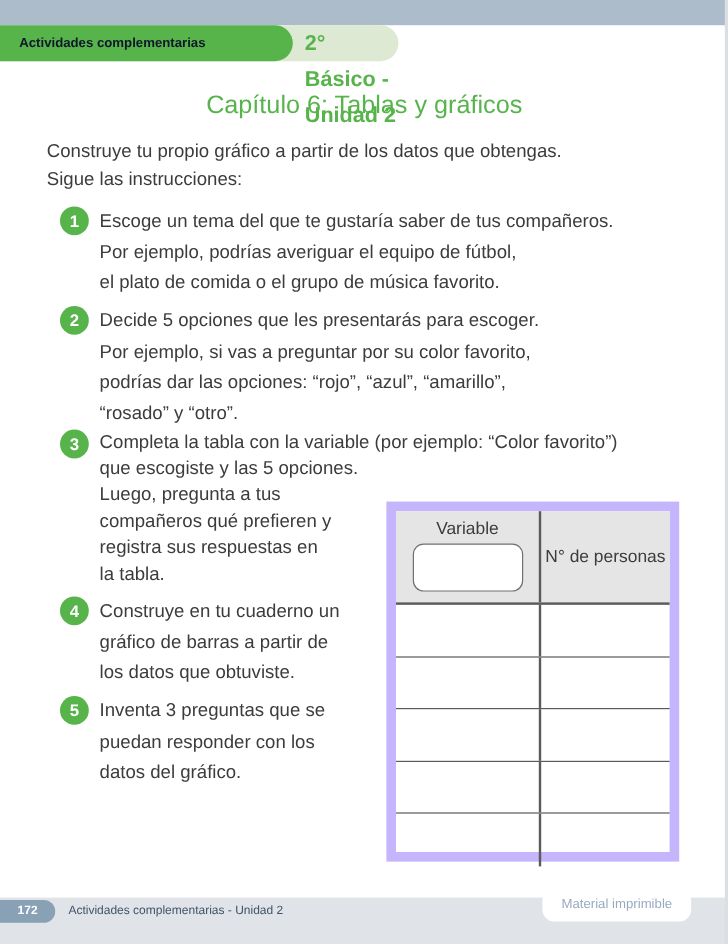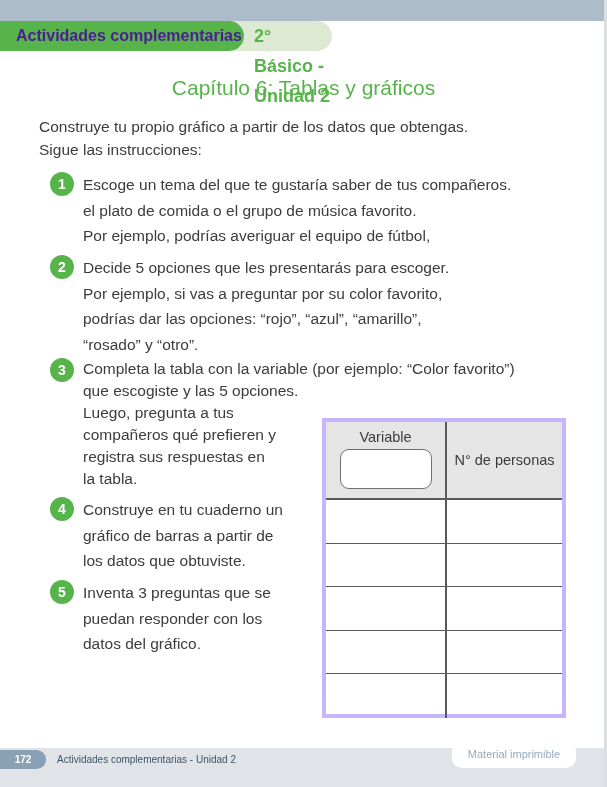--- a/index.html
+++ b/index.html
@@ -6,38 +6,38 @@
   html,body { width:607px; }
   body { font-family:"Liberation Sans", sans-serif; background:#fff; }
   .page { position:relative; width:607px; height:787px; background:#fff; overflow:hidden; }
   .page-edge-right { position:absolute; right:0; top:0; width:3px; height:787px; background:#dcdfe2; }
 
   
   .top-bar { position:absolute; left:0; top:0; width:607px; height:21px; background:#adbccb; }
   .badge-secondary { position:absolute; left:0; top:21px; width:332px; height:30px; background:#dde9d3; border-radius:0 16px 16px 0; }
   .badge-secondary span { position:absolute; left:254px; top:0; line-height:30px; color:#57b44b; font-weight:bold; font-size:18px; }
   .badge-primary { position:absolute; left:0; top:21px; width:244px; height:30px; background:#57b44b; border-radius:0 16px 16px 0; }
-  .badge-primary span { display:block; padding-left:16px; line-height:30px; color:#4c1d95; font-weight:bold; font-size:16px; }
+  .badge-primary span { display:block; padding-left:16px; line-height:30px; color:#0f172a; font-weight:bold; font-size:11px; }
 
   .page-title { position:absolute; left:0; top:76px; width:607px; text-align:center; color:#57b44b; font-weight:normal; font-size:21px; }
 
   
   .intro { position:absolute; left:39px; top:115px; color:#3c3c3c; font-size:15.5px; line-height:23px; }
 
   
   .step { position:absolute; left:50px; color:#3c3c3c; font-size:15.5px; }
   .step .num { position:absolute; left:0; top:0; width:24px; height:24px; background:#57b44b; border-radius:50%; color:#fff; font-weight:bold; font-size:14px; text-align:center; line-height:24px; }
   .step .lines { margin-left:33px; }
   .step .lines div { line-height:25.5px; }
   .step.tight .lines div { line-height:22px; }
   #step1 { top:172px; } #step2 { top:255px; } #step3 { top:358px; }
   #step4 { top:497px; } #step5 { top:580px; }
 
   
-  .wtable { position:absolute; left:322px; top:418px; width:244px; height:300px; border:4px solid #c4b5fd; background:#fff; }
+  .wtable { position:absolute; left:322px; top:418px; width:244px; height:300px; border:8px solid #c4b5fd; background:#fff; }
   .wt-head { display:flex; height:78px; background:#e5e5e5; border-bottom:2px solid #595a5c; }
   .wt-head .c1 { width:121px; border-right:2px solid #595a5c; display:flex; flex-direction:column; align-items:center; }
   .wt-head .c1 .hdr { font-size:14.5px; color:#3c3c3c; margin-top:7px; }
   .wt-head .c2 { flex:1; display:flex; align-items:center; justify-content:center; font-size:14.5px; color:#3c3c3c; }
   .var-box { width:92px; height:40px; margin-top:4px; background:#fff; border:1.5px solid #6f7275; border-radius:9px; }
   .wt-row { display:flex; height:43.6px; border-bottom:1.5px solid #595a5c; }
   .wt-row:last-child { border-bottom:none; }
   .wt-row .c1 { width:121px; border-right:2px solid #595a5c; }
   .wt-row .c2 { flex:1; }
 
@@ -65,22 +65,22 @@
 
   <div class="intro">
     <div>Construye tu propio gráfico a partir de los datos que obtengas.</div>
     <div>Sigue las instrucciones:</div>
   </div>
 
   <div class="step" id="step1">
     <div class="num">1</div>
     <div class="lines">
       <div>Escoge un tema del que te gustaría saber de tus compañeros.</div>
+      <div>Por ejemplo, podrías averiguar el equipo de fútbol,</div>
       <div>el plato de comida o el grupo de música favorito.</div>
-      <div>Por ejemplo, podrías averiguar el equipo de fútbol,</div>
     </div>
   </div>
 
   <div class="step" id="step2">
     <div class="num">2</div>
     <div class="lines">
       <div>Decide 5 opciones que les presentarás para escoger.</div>
       <div>Por ejemplo, si vas a preguntar por su color favorito,</div>
       <div>podrías dar las opciones: “rojo”, “azul”, “amarillo”,</div>
       <div>“rosado” y “otro”.</div>

